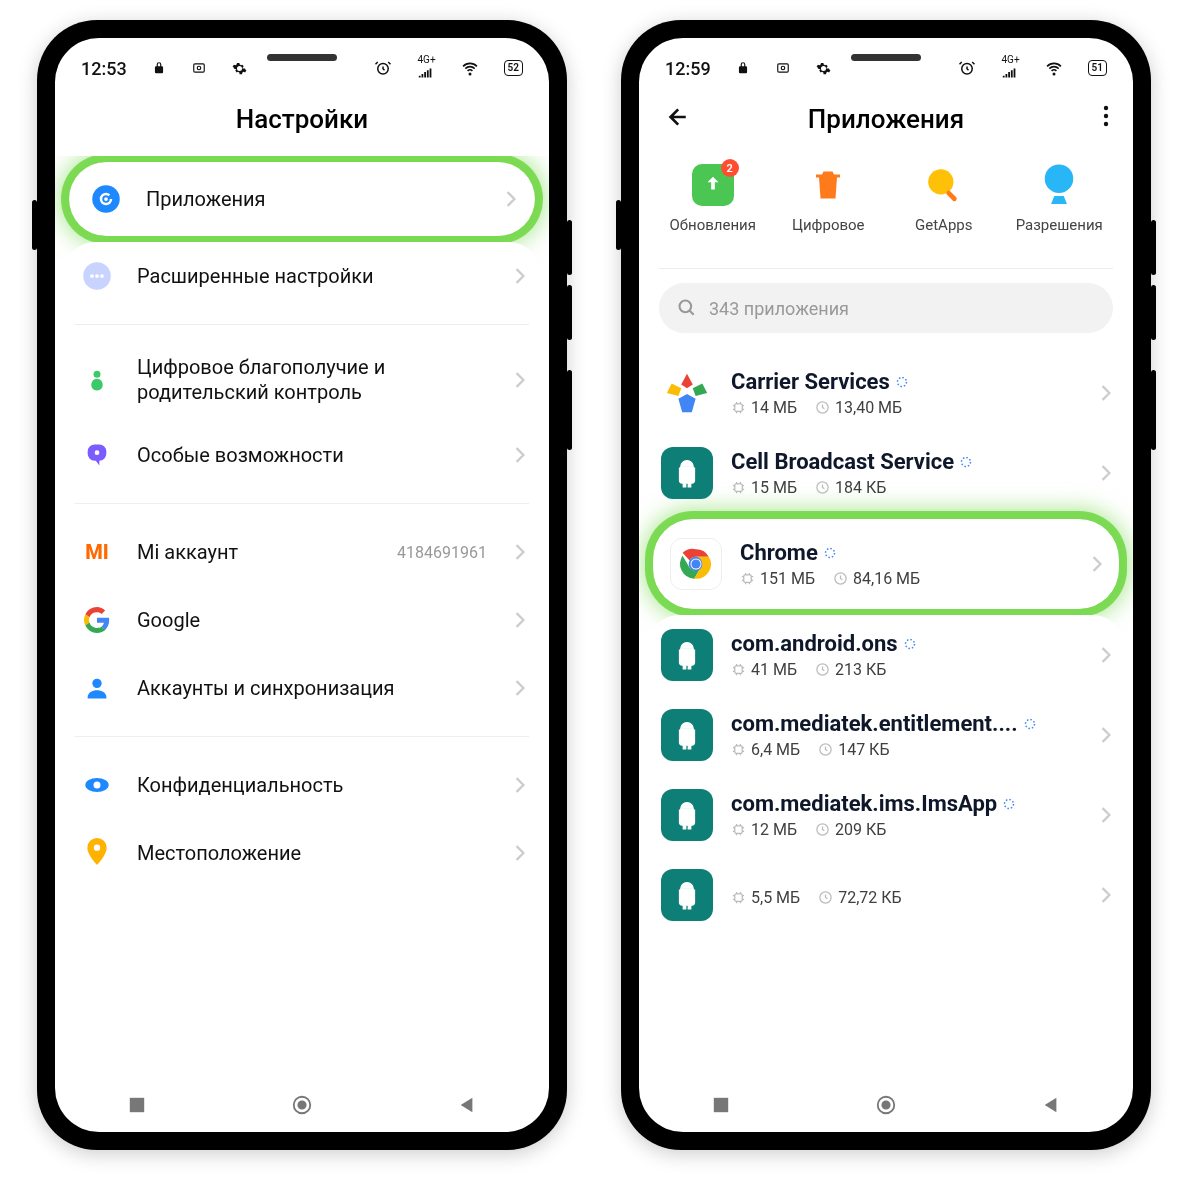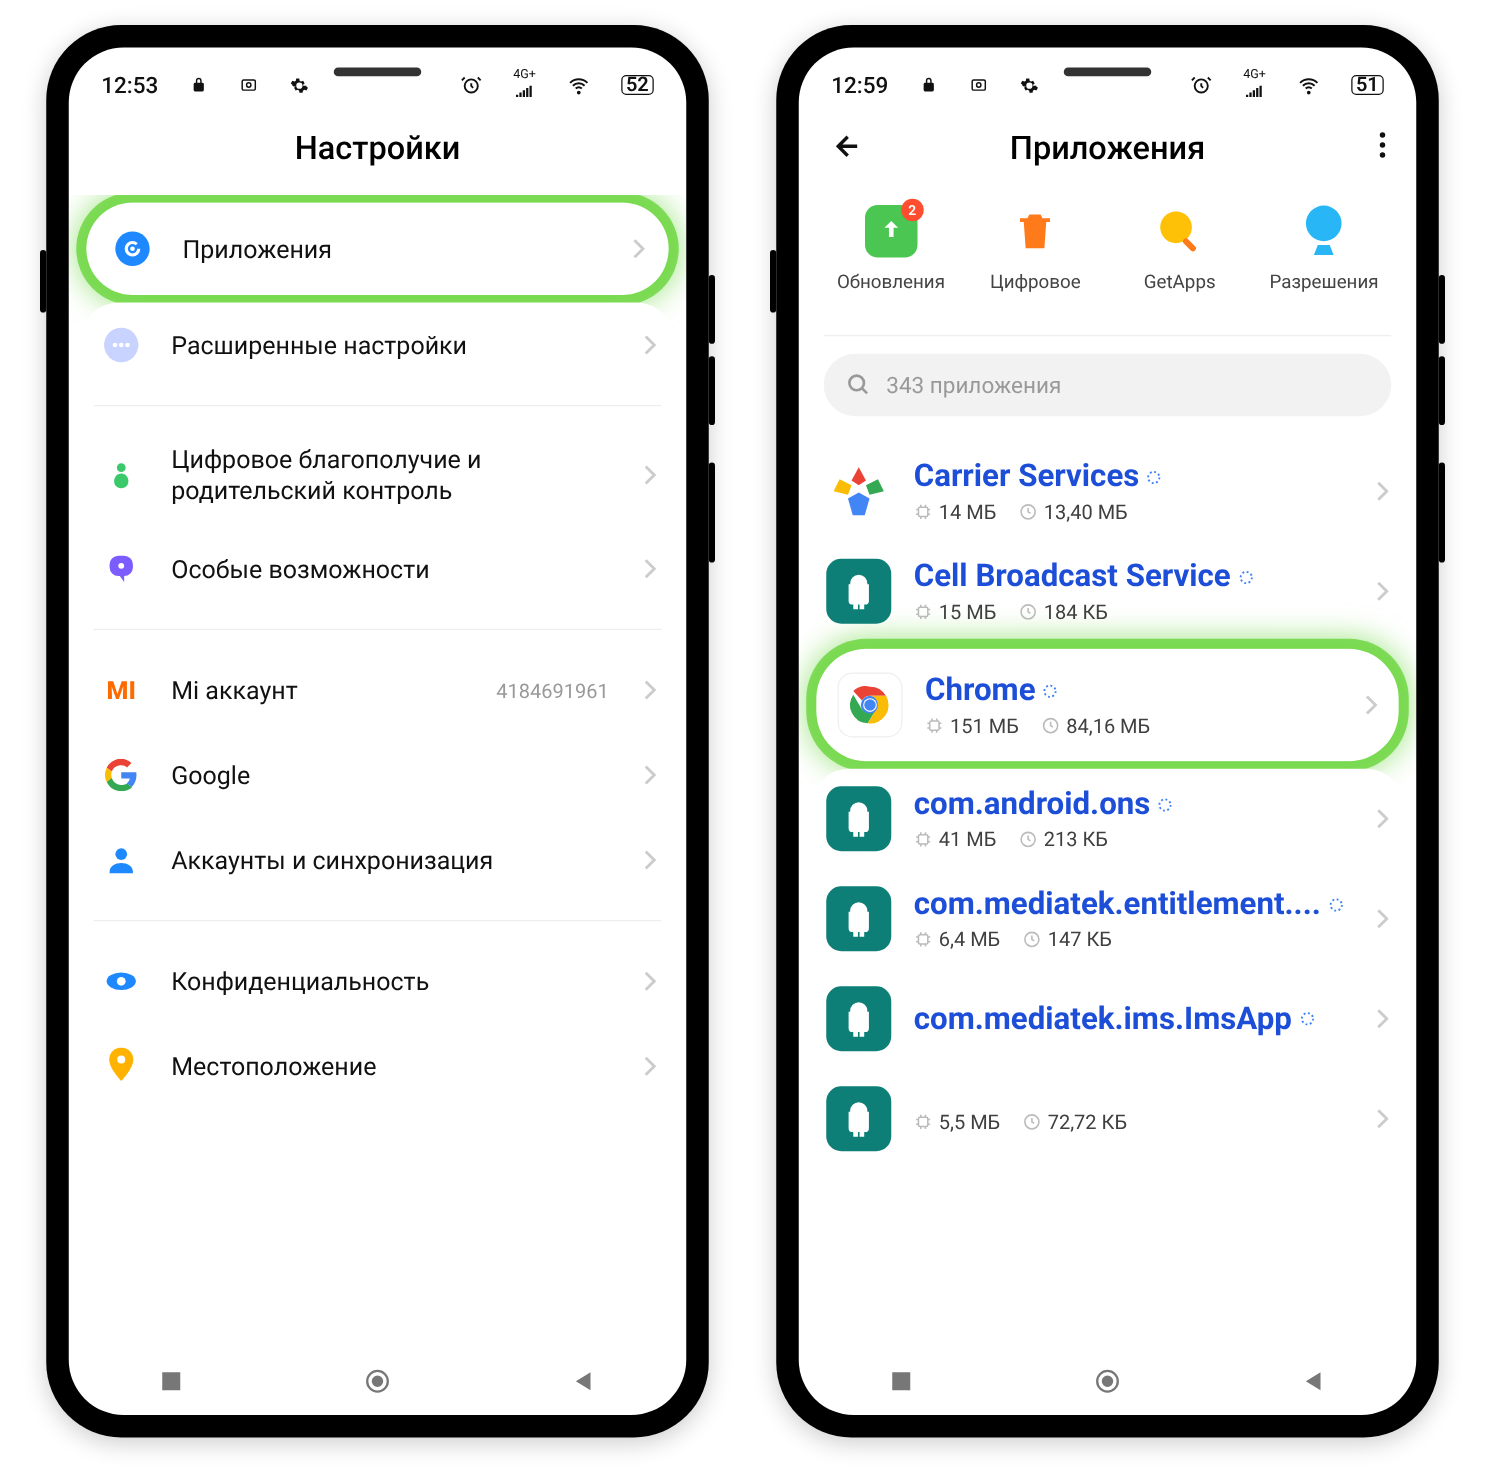--- a/index.html
+++ b/index.html
@@ -20,21 +20,21 @@
   .sb-r2    { right: -5px; width: 5px; height: 55px; top: 265px; }
   .sb-r3    { right: -5px; width: 5px; height: 80px; top: 350px; }
 
   .screen { width: 100%; height: 100%; background: #fff; border-radius: 44px; overflow: hidden; display: flex; flex-direction: column; }
 
   
   .status-bar { height: 40px; display: flex; align-items: center; justify-content: space-between; padding: 0 26px; font-size: 18px; color: #111; margin-top: 10px; }
   .status-left, .status-right { display: flex; align-items: center; gap: 25px; }
   .status-right svg { width: 18px; height: 18px; }
   .time { font-weight: 500; }
-  .batt-box { border: 1.5px solid #111; border-radius: 4px; padding: 0 3px; font-size: 16px; line-height: 14px; font-weight: 600; display: flex; align-items: center; height: 16px; }
+  .batt-box { border: 1.5px solid #111; border-radius: 4px; padding: 0 3px; font-size: 10px; line-height: 14px; font-weight: 600; display: flex; align-items: center; height: 16px; }
 
   .header { text-align: center; font-size: 26px; font-weight: 500; padding: 16px 0 22px; position: relative; }
   .header .back { position: absolute; left: 24px; top: 16px; }
   .header .more { position: absolute; right: 24px; top: 16px; }
 
   .content { flex: 1; overflow-y: hidden; padding: 0 10px; }
 
   .setting-row {
     display: flex; align-items: center; padding: 16px 14px; gap: 22px;
     position: relative; background: #fff; border-radius: 30px;
@@ -58,21 +58,21 @@
   .ta-icon { width: 42px; height: 42px; border-radius: 10px; display: flex; align-items: center; justify-content: center; position: relative; }
   .ta-label { font-size: 15px; color: #444; text-align:center; }
   .badge { position: absolute; top: -5px; right: -5px; background: #ff4d30; color: #fff; font-size: 11px; width: 18px; height: 18px; border-radius: 50%; display: flex; align-items: center; justify-content: center; font-weight: 600; }
 
   .search-box { margin: 4px 10px 20px; background: #f2f2f2; border-radius: 26px; height: 50px; display: flex; align-items: center; padding: 0 18px; gap: 12px; color: #999; font-size: 18px; }
 
   
   .app-row { display: flex; align-items: center; padding: 14px 12px; gap: 18px; background:#fff; border-radius:30px; }
   .app-row .app-icon { width: 52px; height: 52px; border-radius: 12px; display:flex; align-items:center; justify-content:center; flex-shrink:0; overflow:hidden; }
   .app-row .app-body { flex: 1; min-width:0; }
-  .app-row .app-name { font-size: 25px; font-weight: 700; color: #1d4ed8; display:flex; align-items:center; gap:6px; }
+  .app-row .app-name { font-size: 22px; font-weight: 700; color: #0f172a; display:flex; align-items:center; gap:6px; }
   .app-name .spinner { display:inline-block; }
   .app-row .app-stats { font-size: 16px; color: #404040; margin-top: 4px; display:flex; gap:18px; align-items:center;}
   .app-stats span { display:flex; align-items:center; gap:5px;}
   .android-icon { background:#0d7f77; }
   .android-icon svg { width:30px;height:30px; }
 
   .nav-bar { height: 54px; display: flex; align-items: center; justify-content: space-around; border-top: 0; }
   .nav-bar .nav-btn { width: 26px; height: 26px; display:flex; align-items:center; justify-content:center; color:#666;}
 
   
@@ -513,20 +513,30 @@
           <div class="app-row">
             <div class="app-icon android-icon">
               <svg viewBox="0 0 24 24" fill="#fff">
                 <path d="M6 8h12v10a2 2 0 0 1-2 2h-1v3h-2v-3h-2v3H9v-3H8a2 2 0 0 1-2-2V8zm1-1a5 5 0 0 1 10 0H7zm2-4l1 2m5-2l-1 2" stroke="#fff"></path>
               </svg>
             </div>
             <div class="app-body">
               <div class="app-name">com.mediatek.ims.ImsApp <svg class="spinner" width="12" height="12" viewBox="0 0 24 24" fill="none" stroke="#3b82f6" stroke-width="3" stroke-dasharray="3 4">
                   <circle cx="12" cy="12" r="9"></circle>
                 </svg></div>
+              <div class="app-stats">
+                <span><svg width="15" height="15" viewBox="0 0 24 24" fill="none" stroke="#bbb" stroke-width="2">
+                    <rect x="6" y="6" width="12" height="12" rx="2"></rect>
+                    <path d="M9 3v3M15 3v3M9 18v3M15 18v3M3 9h3M3 15h3M18 9h3M18 15h3"></path>
+                  </svg>12 МБ</span>
+                <span><svg width="15" height="15" viewBox="0 0 24 24" fill="none" stroke="#bbb" stroke-width="2">
+                    <circle cx="12" cy="12" r="9"></circle>
+                    <path d="M12 7v5l3 2"></path>
+                  </svg>209 КБ</span>
+              </div>
             </div>
             <svg class="chev" width="10" height="16" viewBox="0 0 8 14" fill="none" stroke="#ccc" stroke-width="2">
               <path d="M1 1l6 6-6 6"></path>
             </svg>
           </div>
           <div class="app-row">
             <div class="app-icon android-icon">
               <svg viewBox="0 0 24 24" fill="#fff">
                 <path d="M6 8h12v10a2 2 0 0 1-2 2h-1v3h-2v-3h-2v3H9v-3H8a2 2 0 0 1-2-2V8zm1-1a5 5 0 0 1 10 0H7zm2-4l1 2m5-2l-1 2" stroke="#fff"></path>
               </svg>

